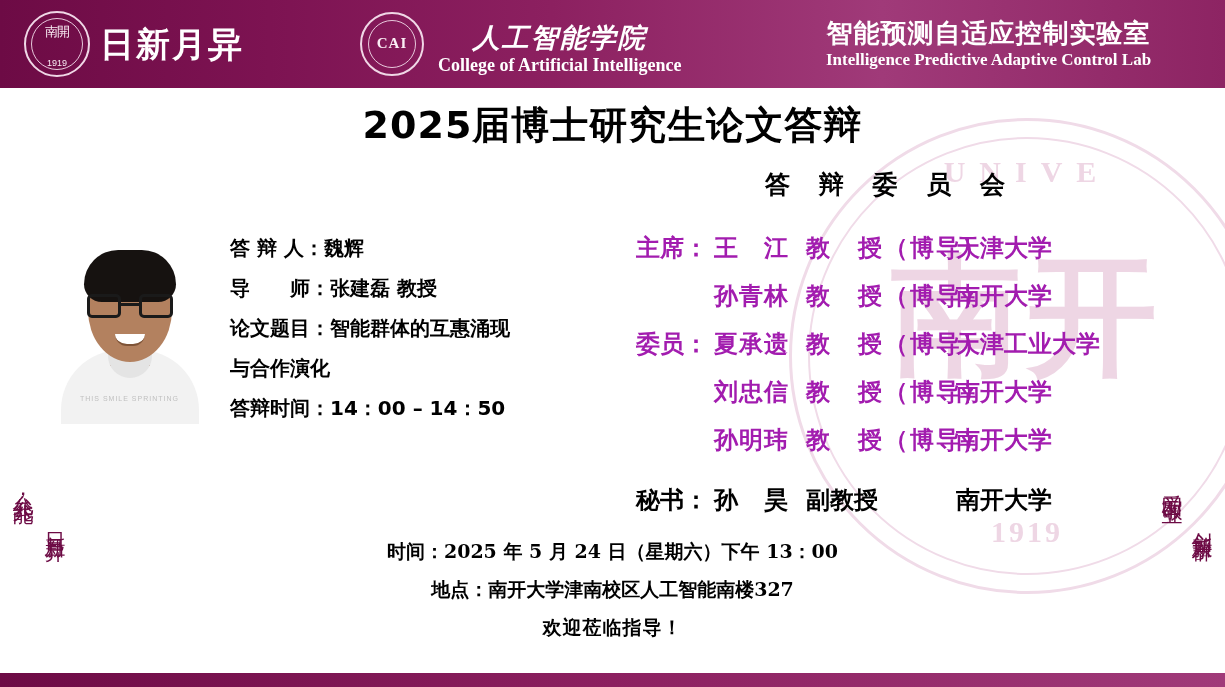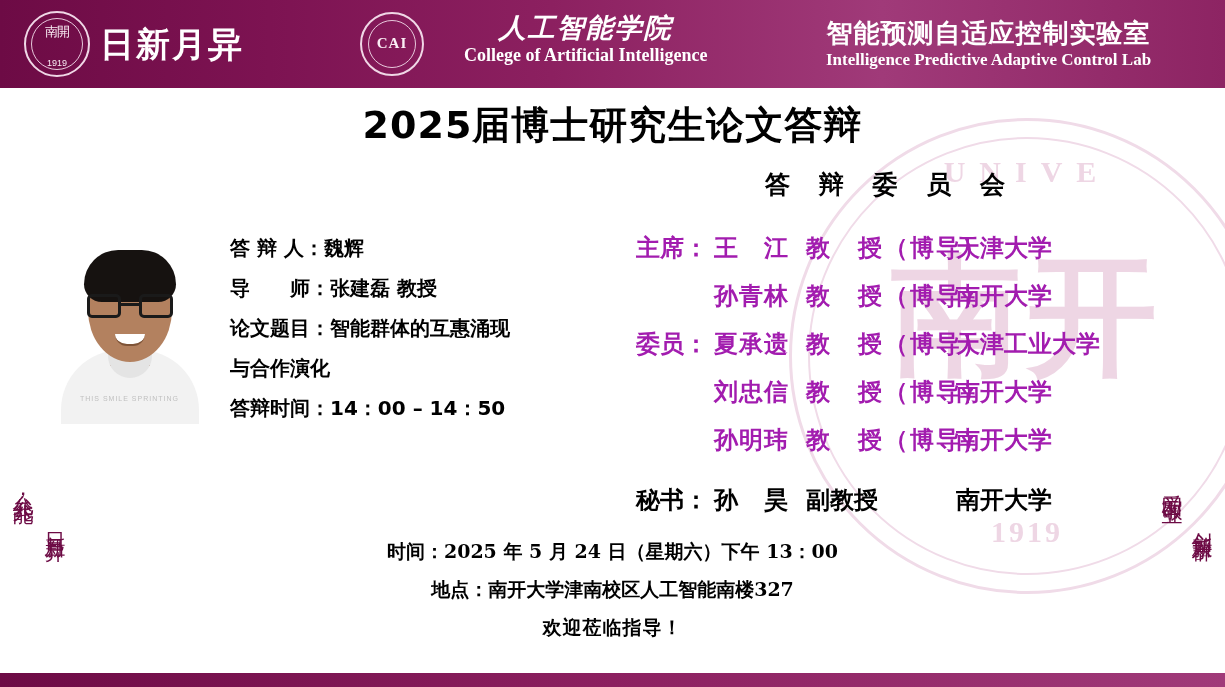--- a/index.html
+++ b/index.html
@@ -87,24 +87,23 @@
   .nku-en {
     font-family: "Liberation Serif", serif;
     font-size: 19px;
     font-weight: bold;
     line-height: 22px;
     letter-spacing: 1px;
     white-space: nowrap;
   }
   .hdr-mid {
     display: flex;
-    align-items: flex-start;
+    align-items: flex-end;
     width: 400px;
     box-sizing: border-box;
-    gap: 26px;
   }
   .cai-seal {
     width: 60px; height: 60px;
     border-radius: 50%;
     border: 2px solid #f0d7e6;
     position: relative;
     flex: 0 0 auto;
   }
   .cai-seal::before {
     content: "";

